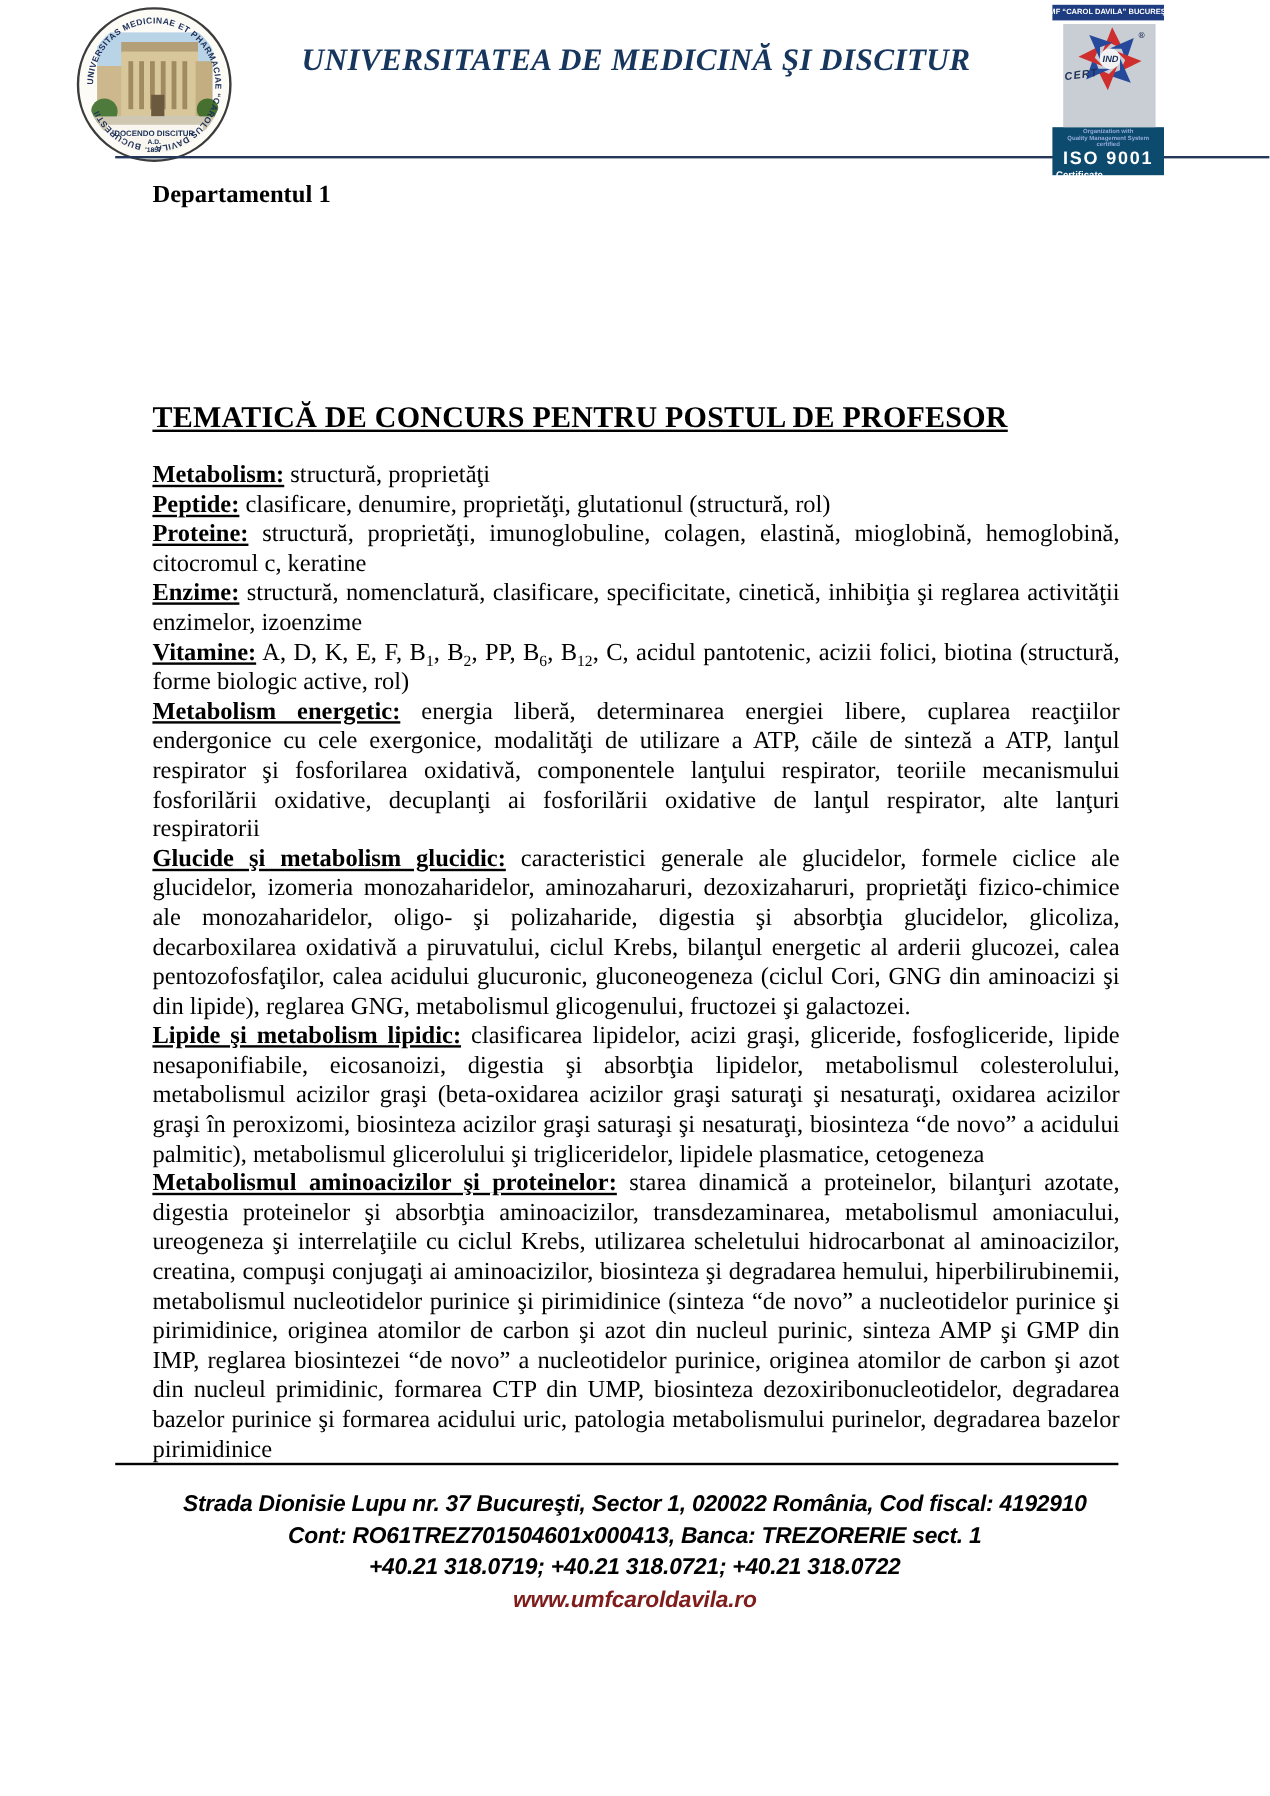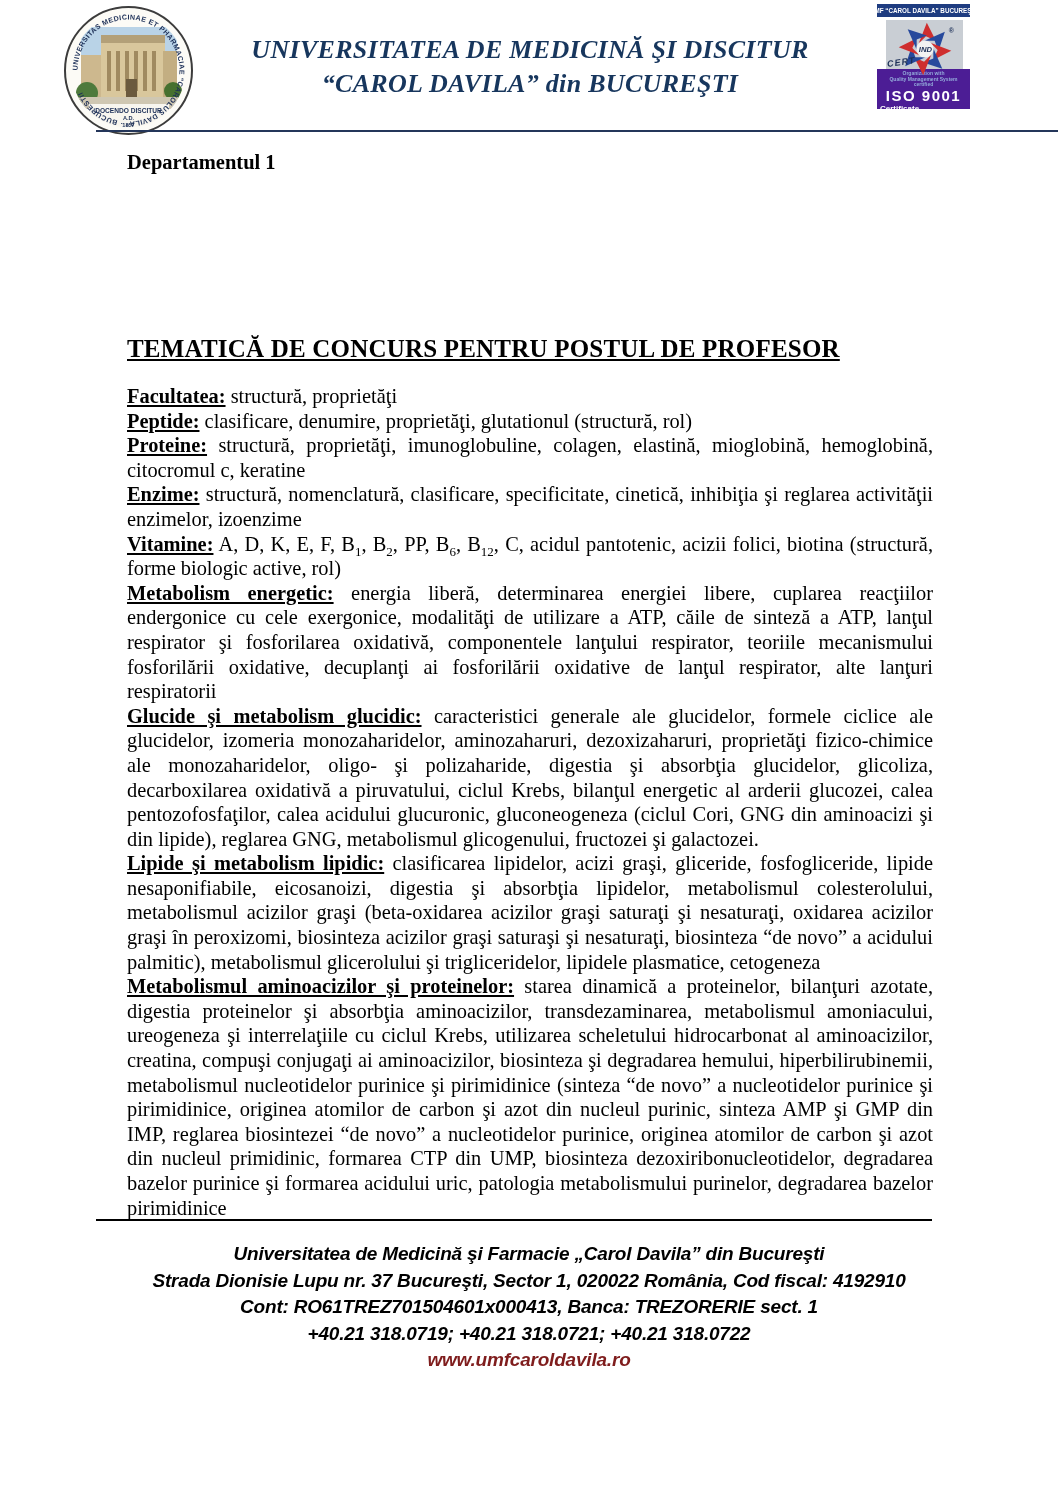--- a/index.html
+++ b/index.html
@@ -13,26 +13,26 @@
   .header-title{
     position:absolute;left:198px;top:33px;width:664px;text-align:center;
     color:#17365D;font-weight:bold;font-style:italic;
     font-size:26px;line-height:34px;letter-spacing:.3px;
   }
   .header-rule{position:absolute;left:96px;top:130px;width:962px;height:2px;background:#24365a;}
   
   .badge{position:absolute;left:877px;top:4px;width:93px;height:121px;font-family:"Liberation Sans","DejaVu Sans",sans-serif;}
   .badge-top{height:13px;background:#1e3c80;color:#fff;font-size:6.3px;font-weight:bold;
     display:flex;align-items:center;justify-content:center;white-space:nowrap;overflow:hidden;}
-  .badge-mid{position:relative;height:49px;background:#c9ced4;margin:0 7px 0 9px;}
+  .badge-mid{position:relative;height:86px;background:#c9ced4;margin:0 7px 0 9px;}
   .badge-mid svg{display:block;margin:3px auto 0 auto;}
   .badge-cert-word{position:absolute;left:1px;top:37px;color:#1c2f57;font-weight:bold;font-style:italic;
     font-size:9px;letter-spacing:1px;transform:rotate(-8deg);}
   .badge-reg{position:absolute;right:9px;top:7px;color:#1c2f57;font-size:7px;font-weight:bold;}
-  .badge-bot{height:40px;background:#4c1d95;color:#fff;}
+  .badge-bot{height:40px;background:#0c4a6e;color:#fff;}
   .badge-org{padding-top:2px;font-size:5px;line-height:5.6px;text-align:center;color:#93aada;font-weight:bold;}
   .badge-iso{font-size:15px;font-weight:bold;text-align:center;letter-spacing:1.5px;line-height:16px;color:#fff;}
   .badge-certline{display:flex;justify-content:space-between;padding:0 3px;font-size:8px;font-weight:bold;color:#fff;flex-direction:column;}
   
   .meta{position:absolute;left:127px;top:150px;font-weight:bold;font-size:20.5px;line-height:24px;}
   .meta div{margin-bottom:17.5px;}
   
   .doc-title{position:absolute;left:127px;top:335px;font-weight:bold;font-size:25px;
     text-decoration:underline;letter-spacing:.2px;}
   
@@ -82,21 +82,20 @@
       <textPath href="#sealRing" startOffset="0">UNIVERSITAS MEDICINAE ET PHARMACIAE “CAROLUS DAVILA” · BUCURESTII</textPath>
     </text>
     <text x="65.5" y="108" text-anchor="middle" font-size="6.6" font-weight="bold" fill="#1c2f57" font-family="Liberation Sans, sans-serif">DOCENDO DISCITUR</text>
     <text x="65.5" y="115" text-anchor="middle" font-size="5.6" font-weight="bold" fill="#1c2f57" font-family="Liberation Sans, sans-serif">A.D.</text>
     <text x="65.5" y="121.5" text-anchor="middle" font-size="5.6" font-weight="bold" fill="#1c2f57" font-family="Liberation Sans, sans-serif">1857</text>
   </svg>
 </div>
 
 <div class="header-title">
   <div>UNIVERSITATEA DE MEDICINĂ ŞI DISCITUR</div>
-  <div>“CAROL DAVILA” din BUCUREŞTI</div>
 </div>
 
 <div class="header-rule"></div>
 
 <div class="badge">
   <div class="badge-top">UMF “CAROL DAVILA” BUCUREŞTI</div>
   <div class="badge-mid">
     <svg width="58" height="58" viewBox="0 0 64 64">
       <g transform="translate(32,32)">
         <path d="M 2,-29 L 12,-9 L 1,-14 L -7,-6 Z" fill="#cf2e2e" transform="rotate(0)"></path>
@@ -128,31 +127,30 @@
   </div>
 </div>
 
 <div class="meta">
   <div>Departamentul 1</div>
 </div>
 
 <div class="doc-title">TEMATICĂ DE CONCURS PENTRU POSTUL DE PROFESOR</div>
 
 <div class="topics">
-    <p><span class="lead">Facultatea:</span><span> structură, proprietăţi</span></p>
+    <p><span class="lead">Metabolism:</span><span> structură, proprietăţi</span></p>
     <p><span class="lead">Peptide:</span><span> clasificare, denumire, proprietăţi, glutationul (structură, rol)</span></p>
     <p><span class="lead">Proteine:</span><span> structură, proprietăţi, imunoglobuline, colagen, elastină, mioglobină, hemoglobină, citocromul c, keratine</span></p>
     <p><span class="lead">Enzime:</span><span> structură, nomenclatură, clasificare, specificitate, cinetică, inhibiţia şi reglarea activităţii enzimelor, izoenzime</span></p>
     <p><span class="lead">Vitamine:</span><span> A, D, K, E, F, B</span><sub>1</sub><span>, B</span><sub>2</sub><span>, PP, B</span><sub>6</sub><span>, B</span><sub>12</sub><span>, C, acidul pantotenic, acizii folici, biotina (structură, forme biologic active, rol)</span></p>
     <p><span class="lead">Metabolism energetic:</span><span> energia liberă, determinarea energiei libere, cuplarea reacţiilor endergonice cu cele exergonice, modalităţi de utilizare a ATP, căile de sinteză a ATP, lanţul respirator şi fosforilarea oxidativă, componentele lanţului respirator, teoriile mecanismului fosforilării oxidative, decuplanţi ai fosforilării oxidative de lanţul respirator, alte lanţuri respiratorii</span></p>
     <p><span class="lead">Glucide şi metabolism glucidic:</span><span> caracteristici generale ale glucidelor, formele ciclice ale glucidelor, izomeria monozaharidelor, aminozaharuri, dezoxizaharuri, proprietăţi fizico-chimice ale monozaharidelor, oligo- şi polizaharide, digestia şi absorbţia glucidelor, glicoliza, decarboxilarea oxidativă a piruvatului, ciclul Krebs, bilanţul energetic al arderii glucozei, calea pentozofosfaţilor, calea acidului glucuronic, gluconeogeneza (ciclul Cori, GNG din aminoacizi şi din lipide), reglarea GNG, metabolismul glicogenului, fructozei şi galactozei.</span></p>
     <p><span class="lead">Lipide şi metabolism lipidic:</span><span> clasificarea lipidelor, acizi graşi, gliceride, fosfogliceride, lipide nesaponifiabile, eicosanoizi, digestia şi absorbţia lipidelor, metabolismul colesterolului, metabolismul acizilor graşi (beta-oxidarea acizilor graşi saturaţi şi nesaturaţi, oxidarea acizilor graşi în peroxizomi, biosinteza acizilor graşi saturaşi şi nesaturaţi, biosinteza “de novo” a acidului palmitic), metabolismul glicerolului şi trigliceridelor, lipidele plasmatice, cetogeneza</span></p>
     <p><span class="lead">Metabolismul aminoacizilor şi proteinelor:</span><span> starea dinamică a proteinelor, bilanţuri azotate, digestia proteinelor şi absorbţia aminoacizilor, transdezaminarea, metabolismul amoniacului, ureogeneza şi interrelaţiile cu ciclul Krebs, utilizarea scheletului hidrocarbonat al aminoacizilor, creatina, compuşi conjugaţi ai aminoacizilor, biosinteza şi degradarea hemului, hiperbilirubinemii, metabolismul nucleotidelor purinice şi pirimidinice (sinteza “de novo” a nucleotidelor purinice şi pirimidinice, originea atomilor de carbon şi azot din nucleul purinic, sinteza AMP şi GMP din IMP, reglarea biosintezei “de novo” a nucleotidelor purinice, originea atomilor de carbon şi azot din nucleul primidinic, formarea CTP din UMP, biosinteza dezoxiribonucleotidelor, degradarea bazelor purinice şi formarea acidului uric, patologia metabolismului purinelor, degradarea bazelor pirimidinice</span></p>
   </div>
 
 <div class="bottom-rule"></div>
 <div class="footer">
-  <div>Universitatea de Medicină şi Farmacie „Carol Davila” din Bucureşti</div>
   <div>Strada Dionisie Lupu nr. 37 Bucureşti, Sector 1, 020022 România, Cod fiscal: 4192910</div>
   <div>Cont: RO61TREZ701504601x000413, Banca: TREZORERIE sect. 1</div>
   <div>+40.21 318.0719; +40.21 318.0721; +40.21 318.0722</div>
   <div><a class="site" href="#">www.umfcaroldavila.ro</a></div>
 </div>
 
 </body></html>

